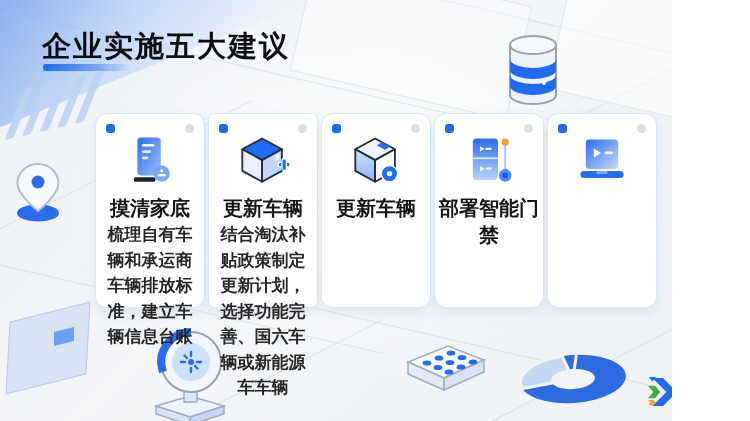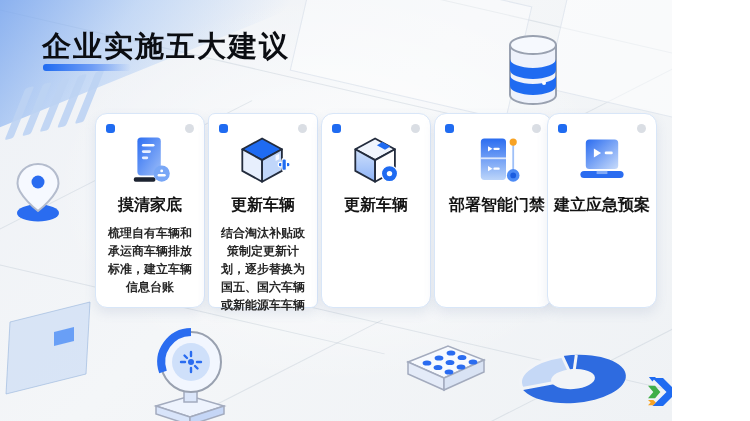--- a/index.html
+++ b/index.html
@@ -23,22 +23,22 @@
   .title{position:absolute;left:42px;top:27px;z-index:3;font-size:29px;font-weight:800;
     color:#0b0d12;letter-spacing:2px;}
   .title-underline{position:absolute;left:43px;top:64px;width:88px;height:7px;border-radius:3px;z-index:3;
     background:linear-gradient(90deg,#1f6bf1 0%,#6d9cf5 55%,rgba(157,192,247,0) 100%);}
   
   .card{position:absolute;top:113px;width:108px;height:193px;background:#ffffff;
     border:1px solid #d8e6f8;border-radius:12px;box-shadow:0 5px 12px rgba(80,110,160,.12);z-index:3;}
   .dot-blue{position:absolute;left:10px;top:10px;width:9px;height:9px;border-radius:3px;background:#1f6bf1;}
   .dot-gray{position:absolute;right:10px;top:10px;width:9px;height:9px;border-radius:50%;background:#dadee4;}
   .card-icon{display:block;margin:20px auto 0;width:54px;height:54px;}
-  .card-title{margin-top:7px;text-align:center;font-size:16px;font-weight:800;color:#141414;}
-  .card-body{margin-top:8px;padding:0 7px;text-align:center;font-size:12px;line-height:1.5;
+  .card-title{margin-top:7px;text-align:center;font-size:20px;font-weight:800;color:#141414;}
+  .card-body{padding:0 7px;text-align:center;font-size:17px;line-height:1.5;
     color:#262626;font-weight:600;}
   
   .logo{position:absolute;left:648px;top:377px;display:flex;align-items:flex-end;gap:4px;z-index:3;}
   .logo-text{display:flex;flex-direction:column;line-height:1;}
   .logo-name{font-size:15px;font-weight:800;color:#10131a;letter-spacing:1px;}
   .logo-tag{font-size:6.4px;font-weight:700;letter-spacing:1.3px;color:#262c38;margin-top:2px;}
 </style>
 </head>
 <body>
 
@@ -172,21 +172,21 @@
         <polygon points="7,17 29,29 29,53 7,41" fill="#e7effd"></polygon>
         <polygon points="29,29 51,17 51,41 29,53" fill="#c0d6fa"></polygon>
       </g>
       <polygon points="44,24 48,22 48,28 44,30" fill="#fff" opacity=".85"></polygon>
       <g fill="#1f6bf1" stroke="#fff" stroke-width="1.4">
         <rect x="47" y="31.5" width="13" height="5" rx="2"></rect>
         <rect x="51" y="27.5" width="5" height="13" rx="2"></rect>
       </g>
     </svg>
     <div class="card-title">更新车辆</div>
-    <div class="card-body">结合淘汰补贴政策制定更新计划，逐步替换为国五、国六车辆或新能源车车辆</div>
+    <div class="card-body">结合淘汰补贴政策制定更新计划，选择功能完善、国六车辆或新能源车车辆</div>
   </div>
 
   <div class="card" style="left:321px;">
     <span class="dot-blue"></span>
     <span class="dot-gray"></span>
     <svg class="card-icon" viewBox="0 0 60 60">
       <defs>
           <linearGradient id="g3" x1="0" y1="0" x2="0" y2="1">
         <stop offset="0" stop-color="#cfe0fb"></stop>
             <stop offset="1" stop-color="#8db3f7"></stop>
@@ -197,21 +197,21 @@
         <polygon points="7,17 29,29 29,53 7,41" fill="url(#g3)"></polygon>
         <polygon points="29,29 51,17 51,41 29,53" fill="#ffffff"></polygon>
       </g>
       <polygon points="37,9 46,14 40,17.5 31,12.5" fill="#1f6bf1"></polygon>
       <circle cx="45" cy="44" r="9" fill="#1f6bf1" stroke="#fff" stroke-width="1.4"></circle>
       <circle cx="45" cy="44" r="3" fill="#fff"></circle>
     </svg>
     <div class="card-title">更新车辆</div>
   </div>
 
-  <div class="card" style="left:434px;padding-left:8px;">
+  <div class="card" style="left:434px;">
     <span class="dot-blue"></span>
     <span class="dot-gray"></span>
     <svg class="card-icon" viewBox="0 0 60 60">
       <defs>
           <linearGradient id="g4" x1="0" y1="0" x2="0" y2="1">
         <stop offset="0" stop-color="#2a6cf0"></stop>
             <stop offset="1" stop-color="#bcd5fa"></stop>
           </linearGradient>
         </defs>
       <rect x="47" y="11" width="2" height="34" fill="#9fc0f8"></rect>
@@ -237,21 +237,20 @@
         <stop offset="0" stop-color="#2a6cf0"></stop>
             <stop offset="1" stop-color="#c9dcfb"></stop>
           </linearGradient>
         </defs>
       <rect x="12" y="6" width="36" height="33" rx="4" fill="url(#g5)"></rect>
       <polygon points="21,16 21,26 29,21" fill="#fff"></polygon>
       <rect x="33" y="19.5" width="9" height="3" rx="1.5" fill="#fff"></rect>
       <rect x="6" y="41" width="48" height="8" rx="4" fill="#2a6cf0"></rect>
       <rect x="24" y="41" width="12" height="3.5" fill="#7fa9f7"></rect>
     </svg>
-    <div class="card-title">建立应急预案</div>
   </div>
 
   <div class="logo">
     <svg width="30" height="30" viewBox="0 0 34 34">
       <polygon points="1,0 9,0 5,5" fill="#1f6bf1"></polygon>
       <polygon points="5,1 17,1 33,17 17,33 5,33 21,17" fill="#1f6bf1"></polygon>
       <polygon points="0,10 8,10 14,17 8,24 0,24 6,17" fill="#3fae49"></polygon>
       <polygon points="0,26 6,26 9,29 6,32 0,32 3,29" fill="#f7a325"></polygon>
     </svg>
     <div class="logo-text">

